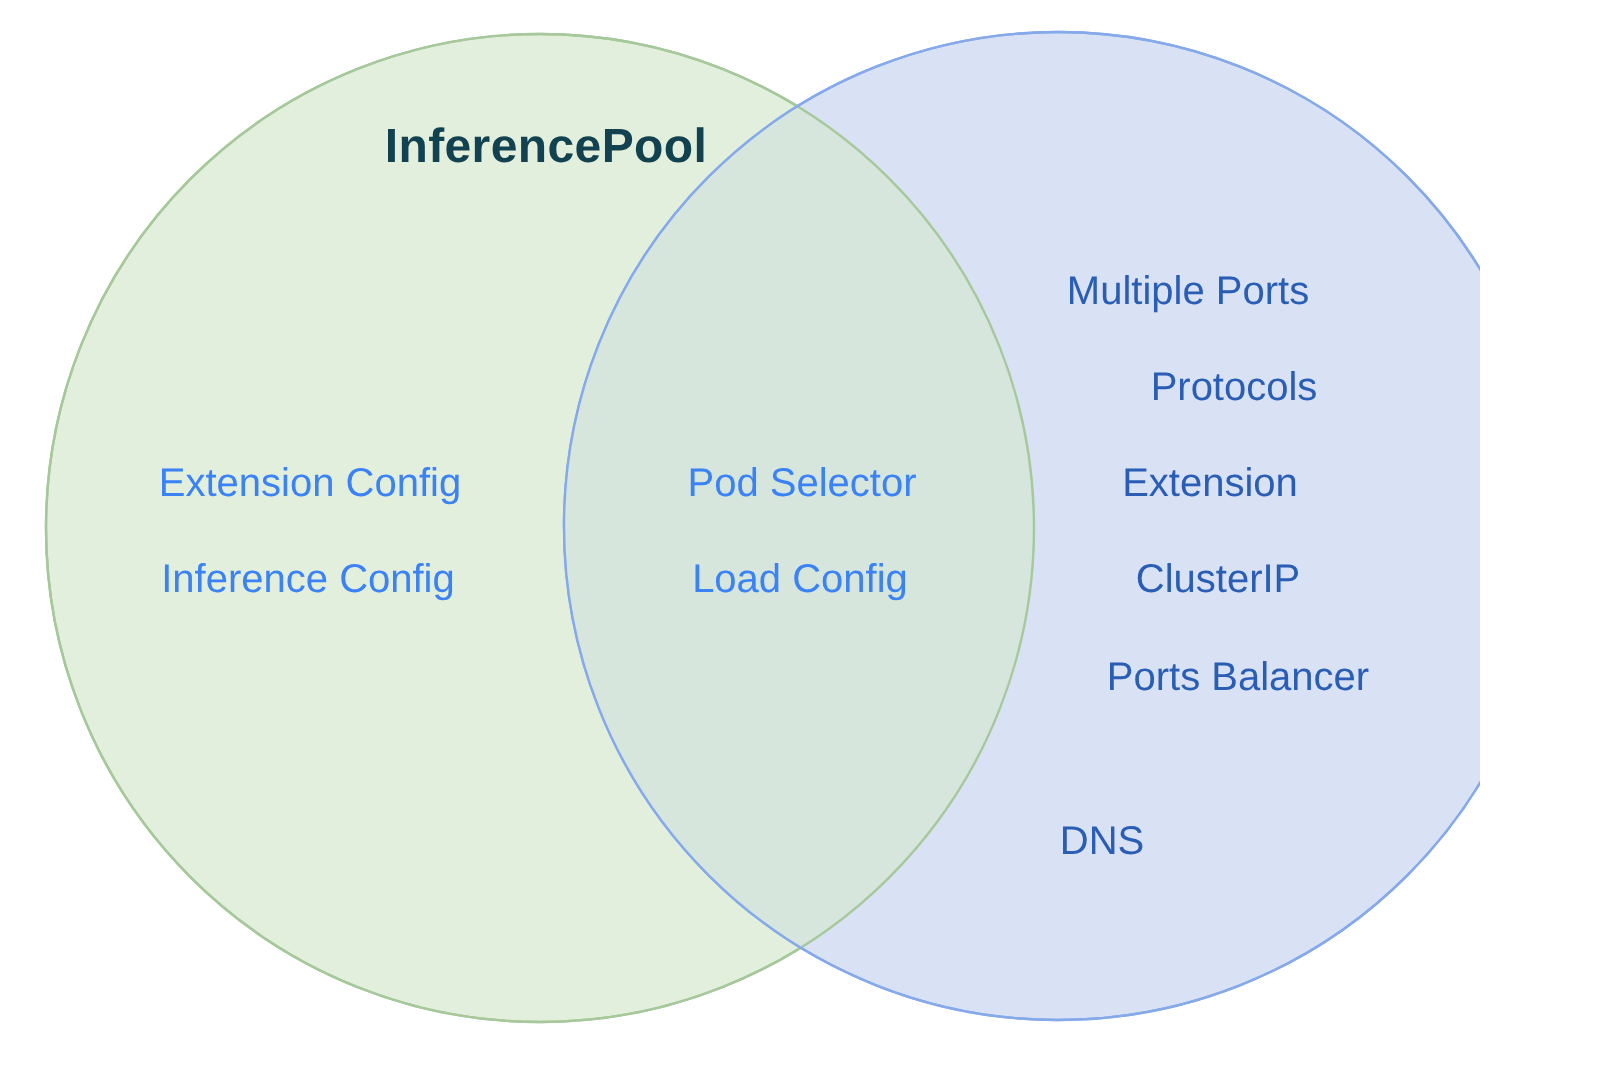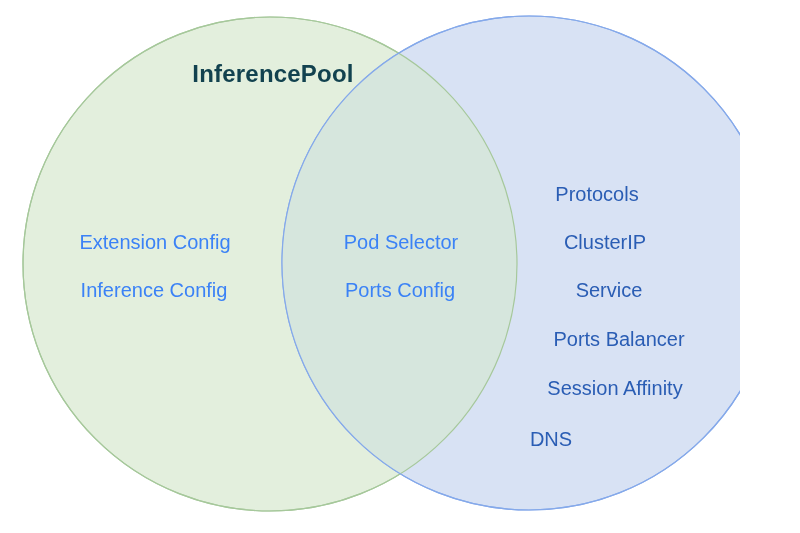--- a/index.html
+++ b/index.html
@@ -55,22 +55,22 @@
     <circle cx="270" cy="264" r="247" fill="none" stroke-width="1.2" stroke="#a6c89b"></circle>
     <circle cx="529" cy="263" r="247" fill="none" stroke-width="1.2" stroke="#85a9ea"></circle>
   </svg>
 
   <div class="t title green-title" style="left:273px; top:74px;">InferencePool</div>
 
   <div class="t item green-item" style="left:155px; top:242px;">Extension Config</div>
   <div class="t item green-item" style="left:154px; top:290px;">Inference Config</div>
 
   <div class="t item green-item" style="left:401px; top:242px;">Pod Selector</div>
-  <div class="t item green-item" style="left:400px; top:290px;">Ports Config</div>
+  <div class="t item green-item" style="left:400px; top:290px;">Load Config</div>
 
-  <div class="t item blue-item" style="left:597px; top:194px;">Protocols</div>
-  <div class="t item blue-item" style="left:605px; top:242px;">ClusterIP</div>
-  <div class="t item blue-item" style="left:609px; top:290px;">Service</div>
+  <div class="t item blue-item" style="left:594px; top:146px;">Multiple Ports</div>
+  <div class="t item blue-item" style="left:617px; top:194px;">Protocols</div>
+  <div class="t item blue-item" style="left:605px; top:242px;">Extension</div>
+  <div class="t item blue-item" style="left:609px; top:290px;">ClusterIP</div>
   <div class="t item blue-item" style="left:619px; top:339px;">Ports Balancer</div>
-  <div class="t item blue-item" style="left:615px; top:388px;">Session Affinity</div>
-  <div class="t item blue-item" style="left:551px; top:439px;">DNS</div>
+  <div class="t item blue-item" style="left:551px; top:421px;">DNS</div>
 
 </div>
 
 </body></html>

